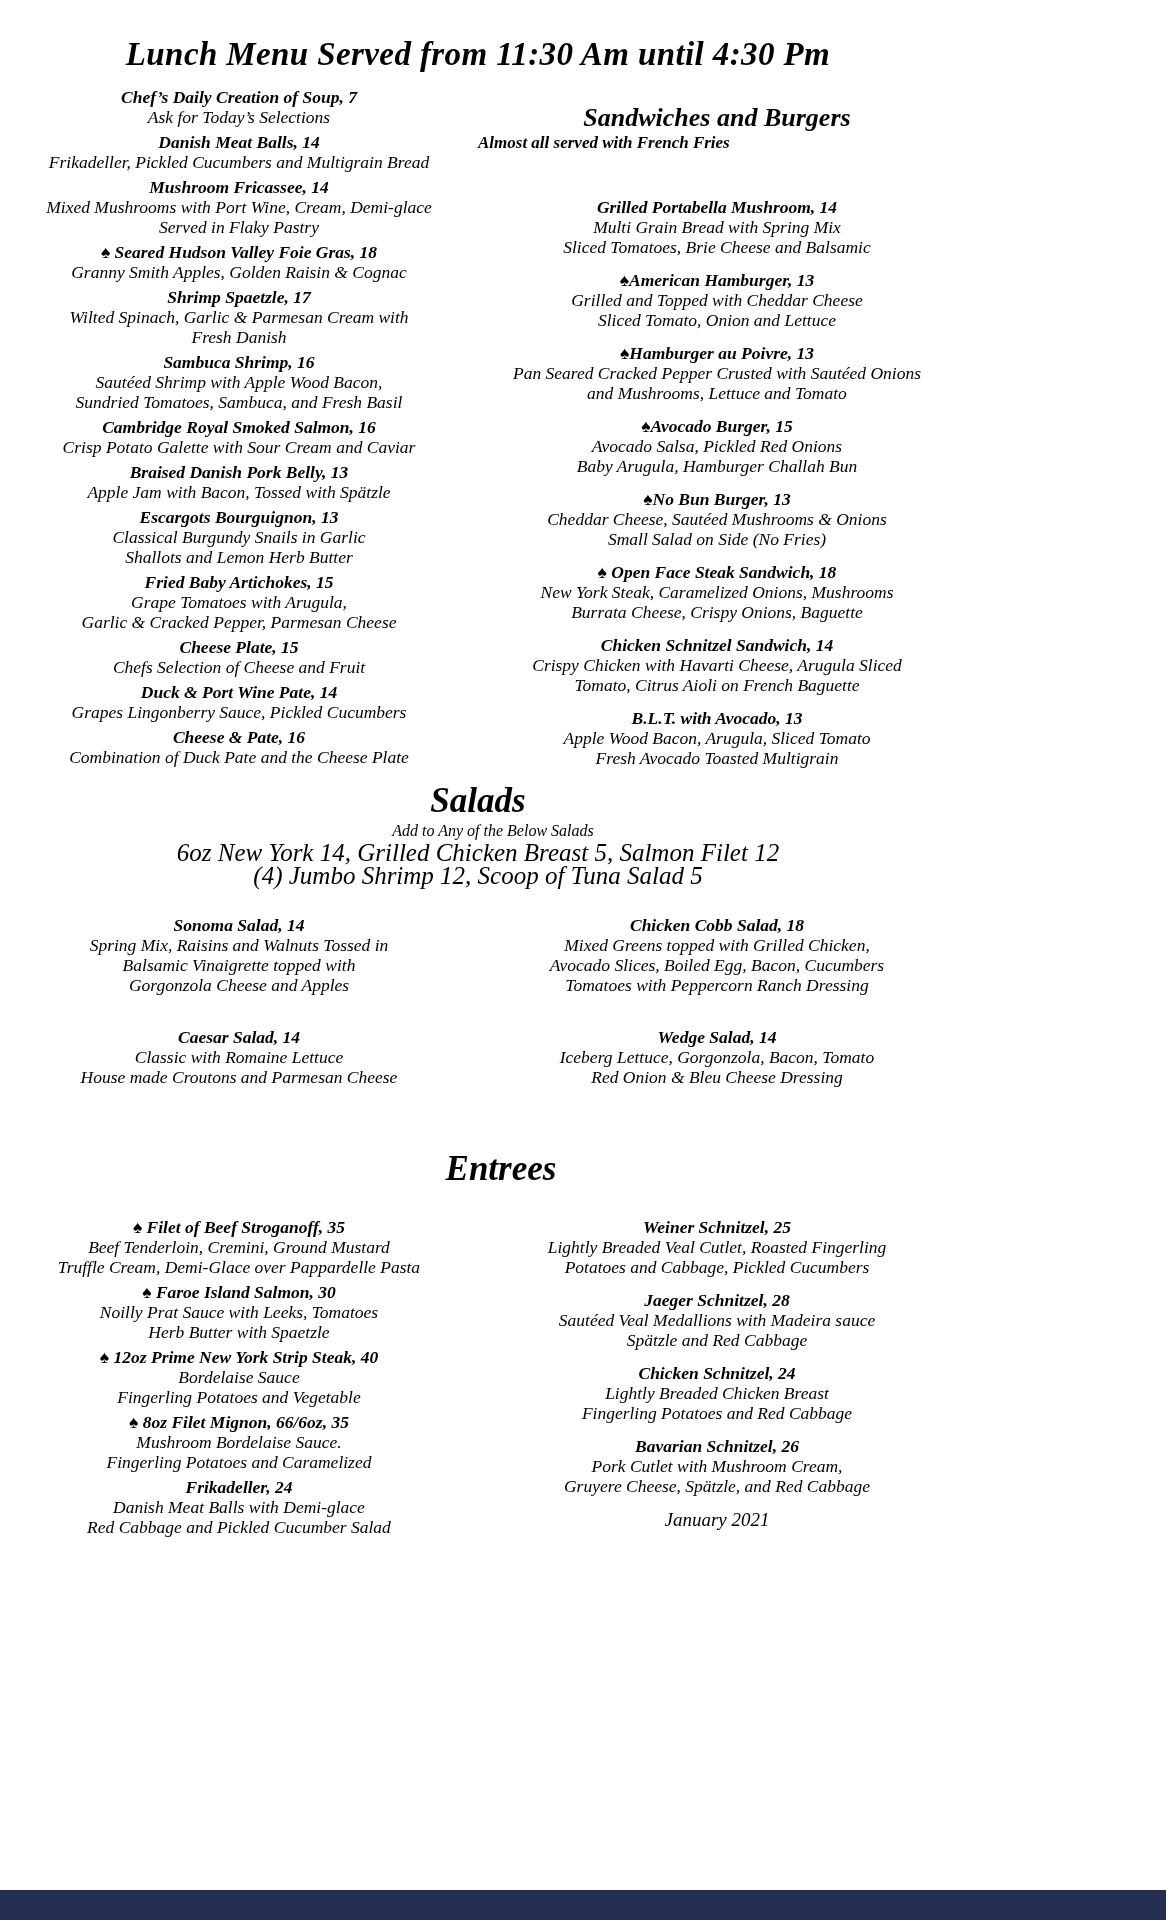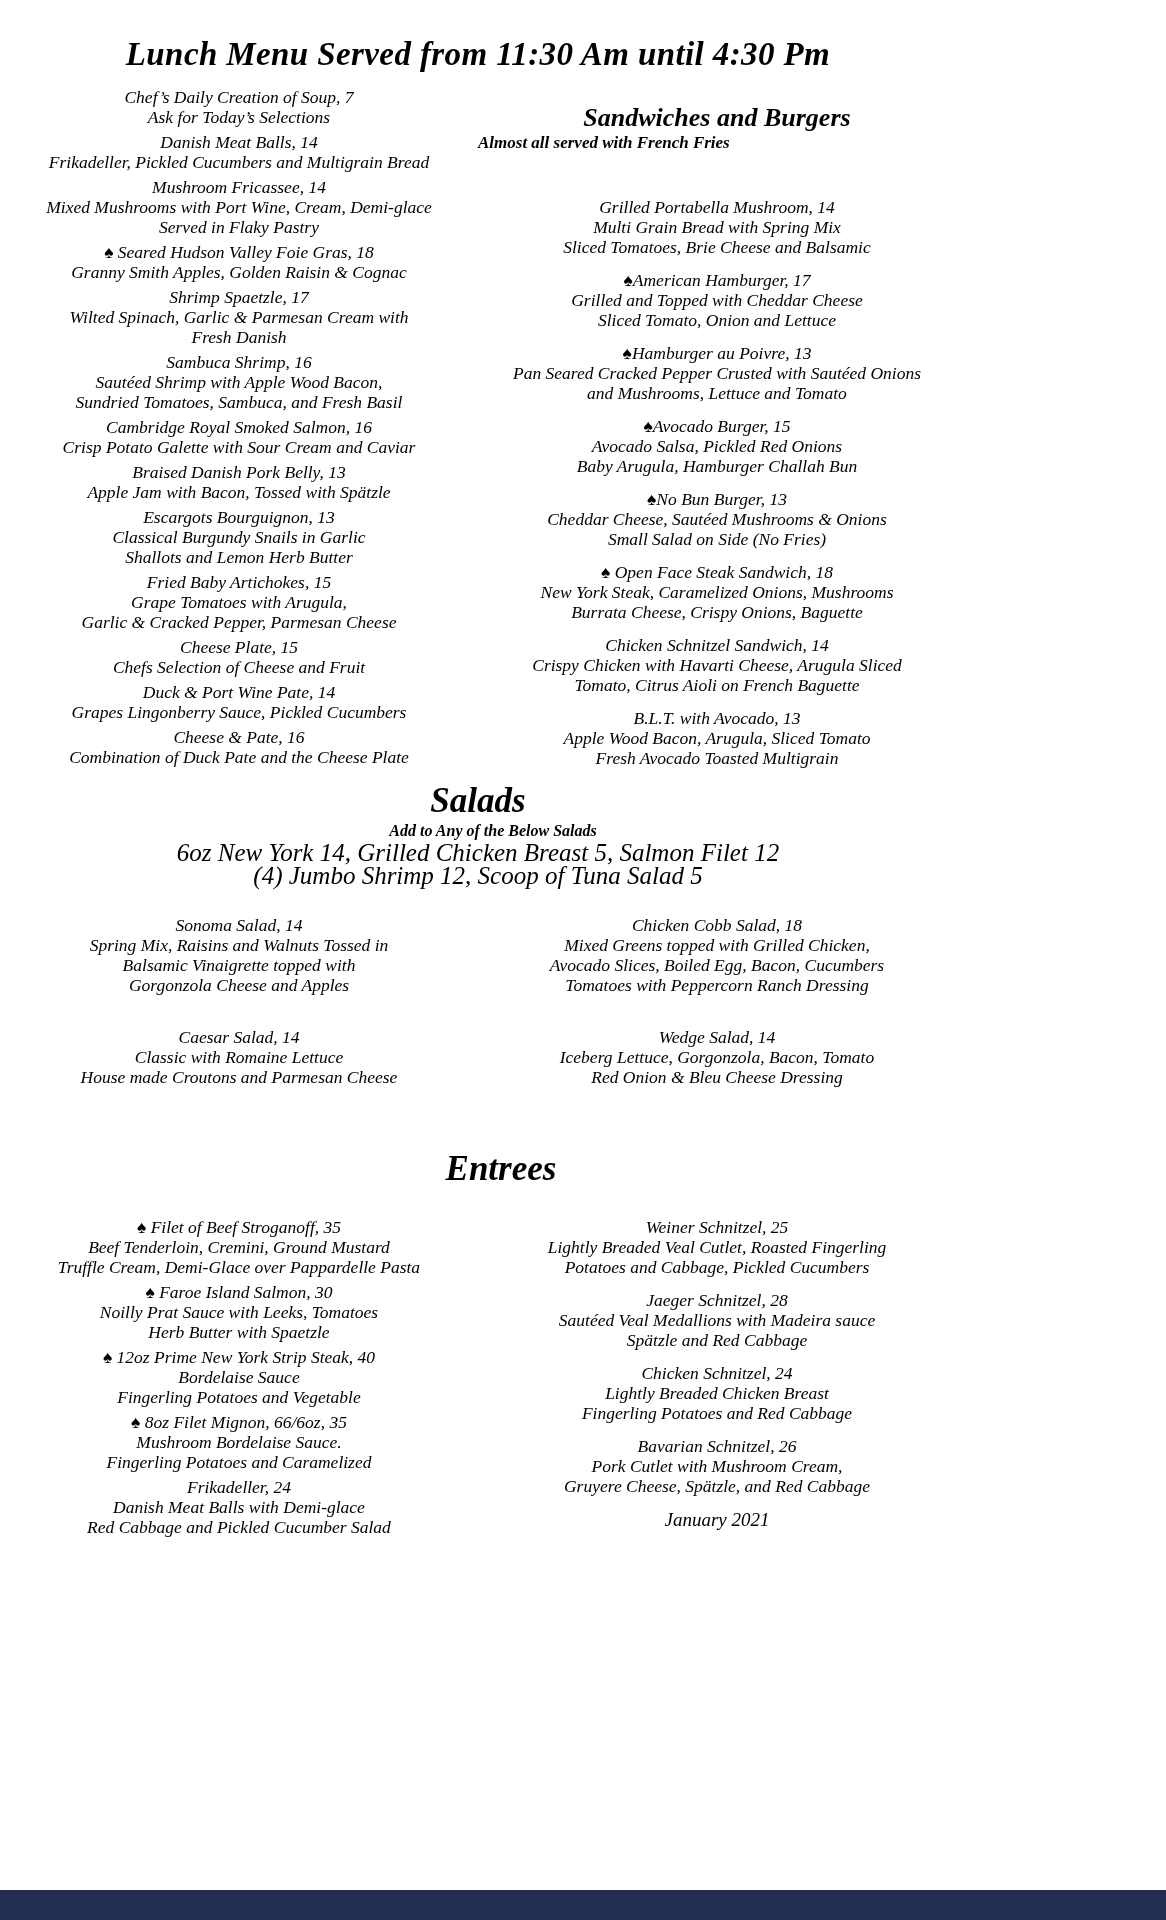--- a/index.html
+++ b/index.html
@@ -23,33 +23,33 @@
   .section-heading {
     font-size: 26px; font-weight: bold; font-style: italic;
     text-align: center; margin-top: 16px; line-height: 30px;
   }
   .section-subtitle {
     font-size: 17px; font-weight: bold; font-style: italic;
     text-align: left; margin-bottom: 44px; line-height: 20px;
   }
 
   .menu-item { margin-bottom: 5px; }
-  .item-name  { font-size: 17.5px; font-weight: normal; font-style: italic; line-height: 20px; }
+  .item-name  { font-size: 17.5px; font-weight: bold; font-style: italic; line-height: 20px; }
   .item-desc  { font-size: 17.5px; font-style: italic; line-height: 20px; }
   .list-normal .menu-item { margin-bottom: 13px; }
   .list-roomy  .menu-item { margin-bottom: 32px; }
 
   .big-heading {
     font-size: 35px; font-weight: bold; font-style: italic;
     text-align: center; line-height: 40px;
   }
   .big-heading.entrees { margin-top: 30px; padding-left: 46px; }
 
   .salads-note-title {
-    font-size: 16px; font-weight: bold; font-style: italic;
+    font-size: 16px; font-weight: normal; font-style: italic;
     text-align: center; line-height: 20px; padding-left: 30px;
   }
   .salads-note-line {
     font-size: 25px; font-style: italic;
     text-align: center; line-height: 23px;
   }
 
   .two-col { display: flex; margin-top: 28px; align-items: flex-start; }
 
   .date-label {
@@ -181,21 +181,21 @@
 
           <div class="menu-item">
             <div class="item-name">Grilled Portabella Mushroom, 14</div>
             <div class="item-desc">
               <div>Multi Grain Bread with Spring Mix</div>
               <div>Sliced Tomatoes, Brie Cheese and Balsamic</div>
             </div>
           </div>
 
           <div class="menu-item">
-            <div class="item-name">♠American Hamburger, 17</div>
+            <div class="item-name">♠American Hamburger, 13</div>
             <div class="item-desc">
               <div>Grilled and Topped with Cheddar Cheese</div>
               <div>Sliced Tomato, Onion and Lettuce</div>
             </div>
           </div>
 
           <div class="menu-item">
             <div class="item-name">♠Hamburger au Poivre, 13</div>
             <div class="item-desc">
               <div>Pan Seared Cracked Pepper Crusted with Sautéed Onions</div>

